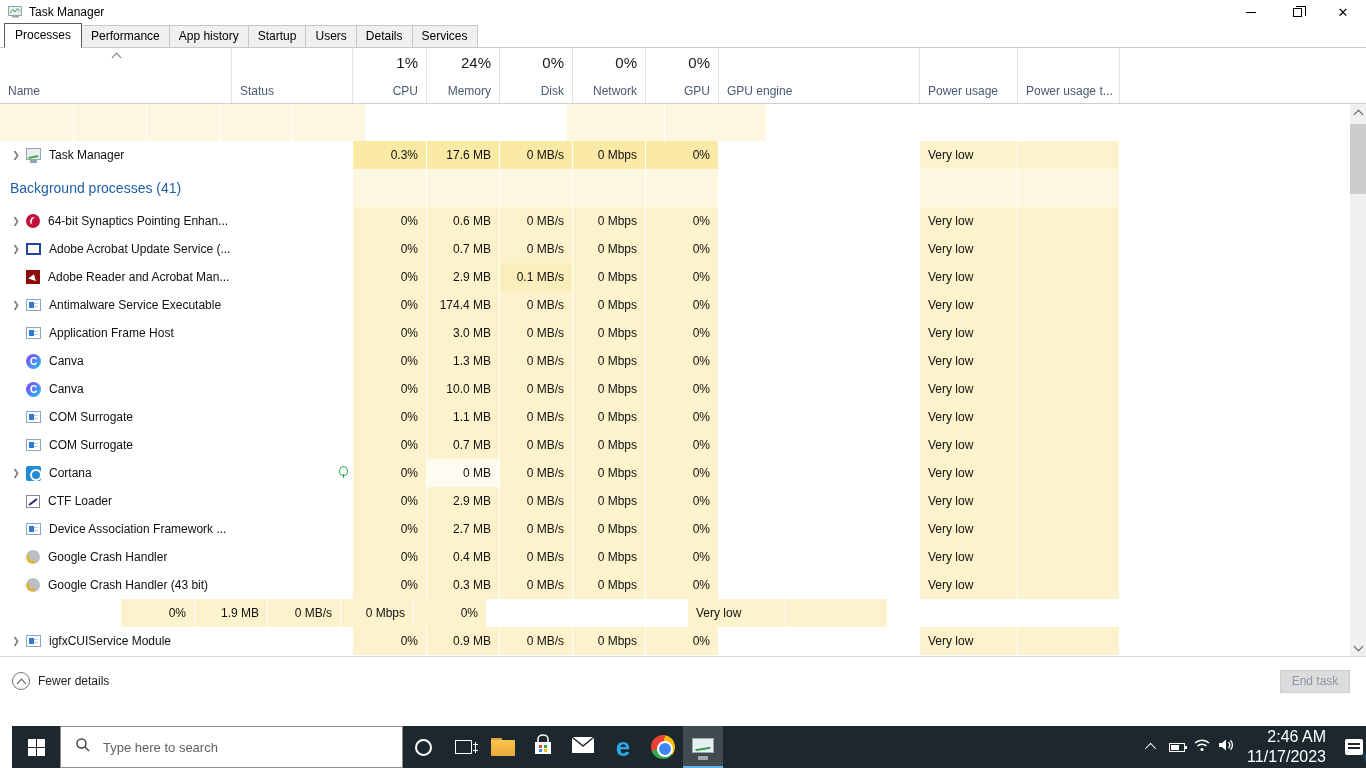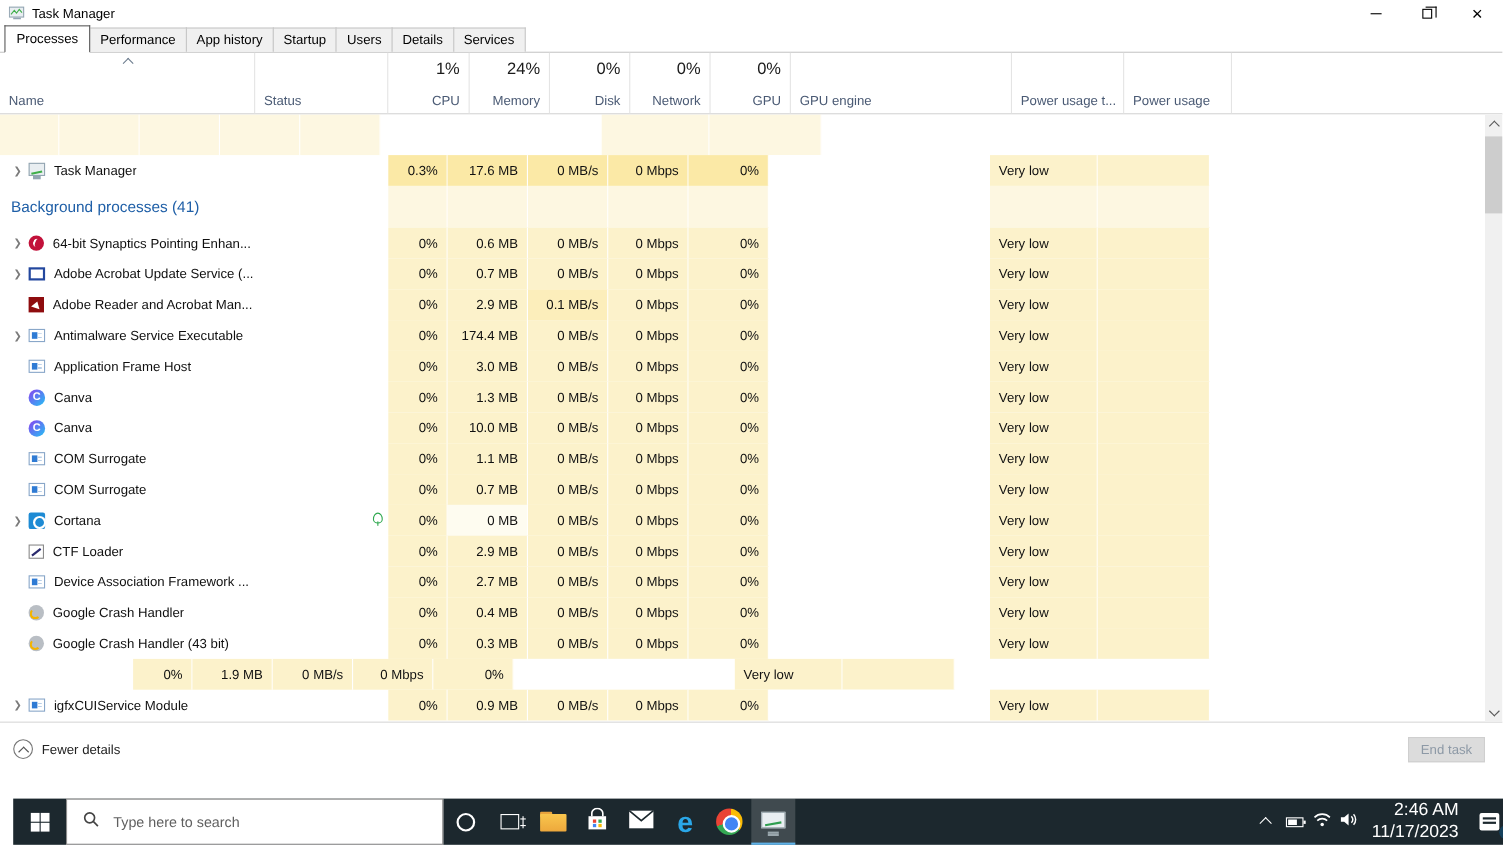--- a/index.html
+++ b/index.html
@@ -46,21 +46,21 @@
   .tbody{position:relative;height:552px;overflow:hidden;}
   .grow,.prow{display:flex;width:100%;}
   .grow{height:37px;align-items:center;}
   .grow.g2{height:38px;}
   .grow .gleft{width:353px;flex:none;padding-left:10px;font-size:14px;color:var(--group-text);}
   .prow{height:28px;font-size:12px;color:#101010;}
   .cell{flex:none;height:100%;}
   .cell.name{width:232px;display:flex;align-items:center;padding-left:6px;}
   .cell.status{width:121px;position:relative;}
   .cell.v{text-align:right;padding-right:8px;line-height:28px;border-right:1px solid #fff;}
-  .cell.cpu{width:54px;} .cell.memory{width:73px;} .cell.disk{width:73px;}
+  .cell.cpu{width:74px;} .cell.memory{width:73px;} .cell.disk{width:73px;}
   .cell.network{width:73px;} .cell.gpu{width:73px;}
   .cell.engine{width:201px;background:#fff;}
   .cell.power{width:98px;text-align:left;padding-left:8px;padding-right:0;}
   .cell.trend{width:102px;}
   .cell.fill{flex:1;background:#fff;}
   .h0{background:var(--heat-0);} .h1{background:var(--heat-1);} .hm{background:var(--heat-mid);}
   .hb{background:var(--heat-blank);} .hx{background:var(--heat-light);}
   .grow .cell.v{line-height:normal;}
   .chev{width:20px;flex:none;color:#7b7b7b;font-size:9px;text-align:center;}
   .plabel{margin-left:8px;white-space:nowrap;overflow:hidden;}
@@ -204,25 +204,25 @@
       <span class="h-num">0%</span>
       <span class="h-lab-br">Network</span>
     </div>
     <div class="hcell hc-gpu">
       <span class="h-num">0%</span>
       <span class="h-lab-br">GPU</span>
     </div>
     <div class="hcell hc-eng">
       <span class="h-lab-bl">GPU engine</span>
     </div>
+    <div class="hcell hc-pow">
+      <span class="h-lab-bl">Power usage</span>
+    </div>
     <div class="hcell hc-trend">
       <span class="h-lab-bl">Power usage t...</span>
-    </div>
-    <div class="hcell hc-pow">
-      <span class="h-lab-bl">Power usage</span>
     </div>
     <div class="hcell hc-fill"></div>
   </div>
 
   <div class="tbody">
     <div class="grow">
       <div class="cell v cpu hb"></div>
         <div class="cell v memory hb"></div>
       <div class="cell v disk hb"></div>
         <div class="cell v network hb"></div>

